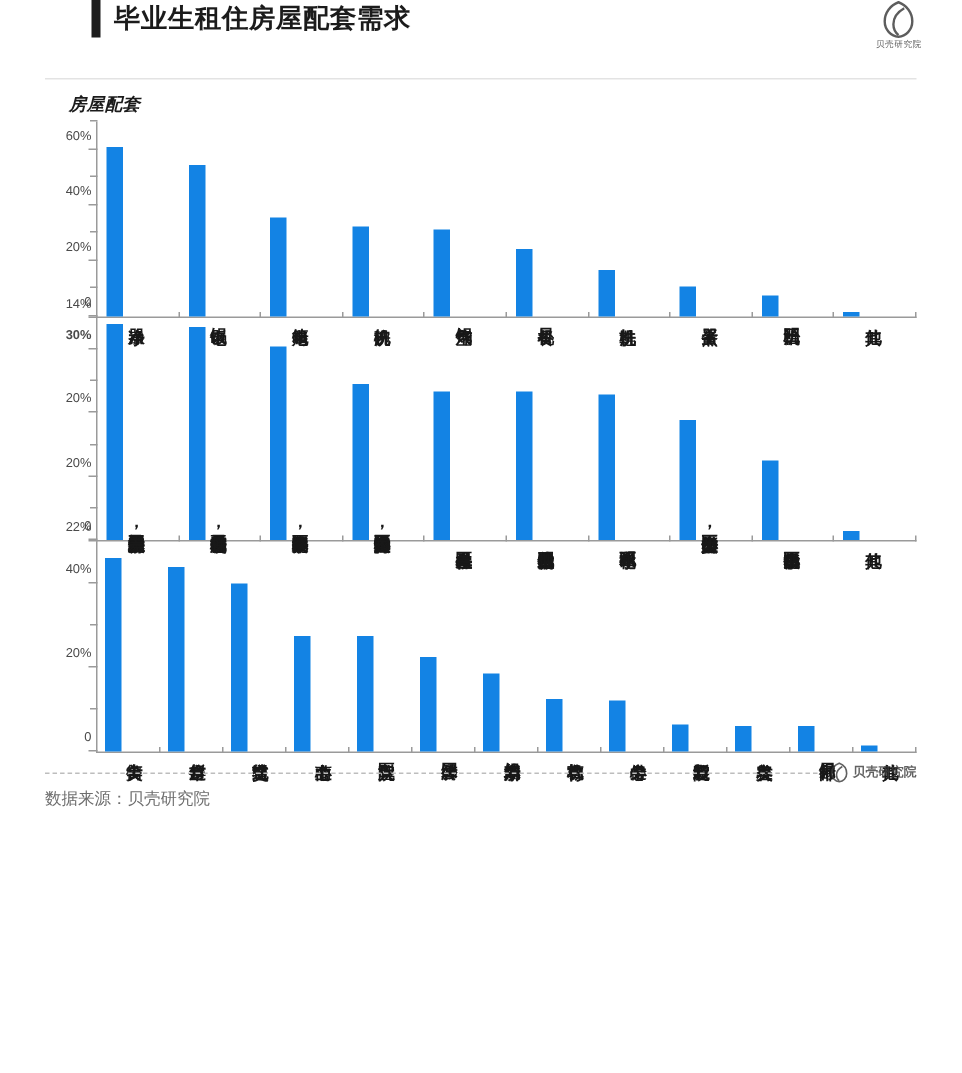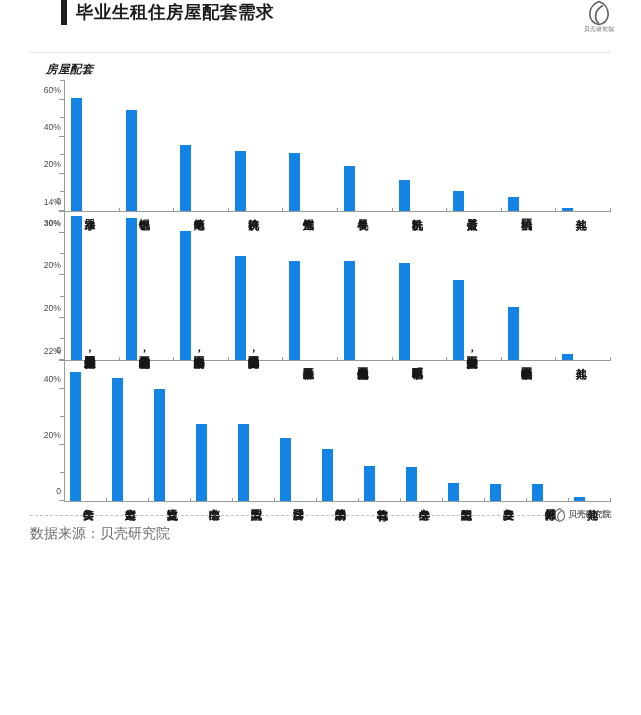--- a/index.html
+++ b/index.html
@@ -76,21 +76,21 @@
   .bar-label .col{writing-mode:vertical-rl;text-orientation:upright;}
 
   
   .footer{margin:6px 30px 0 30px;position:relative;}
   .footer-note{font-size:9px;color:#6d6d6d;padding-bottom:2px;}
   .footer-mid{display:flex;align-items:center;}
   .dashed{flex:1;border-top:1px dashed #bdbdbd;height:0;}
   .footer-logo{display:flex;align-items:center;margin-left:8px;opacity:.8;}
   .footer-logo .mark{width:13px;height:14px;margin-right:3px;}
   .footer-logo .brand{font-size:8.5px;color:#3c3c3c;font-weight:700;white-space:nowrap;}
-  .footer-src{font-size:14px;color:#6d6d6d;padding-top:3px;}
+  .footer-src{font-size:11px;color:#6d6d6d;padding-top:3px;}
 </style>
 </head>
 <body>
 
 <div class="page">
 
   <div class="header">
     <div class="title-bar"></div>
     <div class="title-text">毕业生租住房屋配套需求</div>
     <div class="header-logo">

